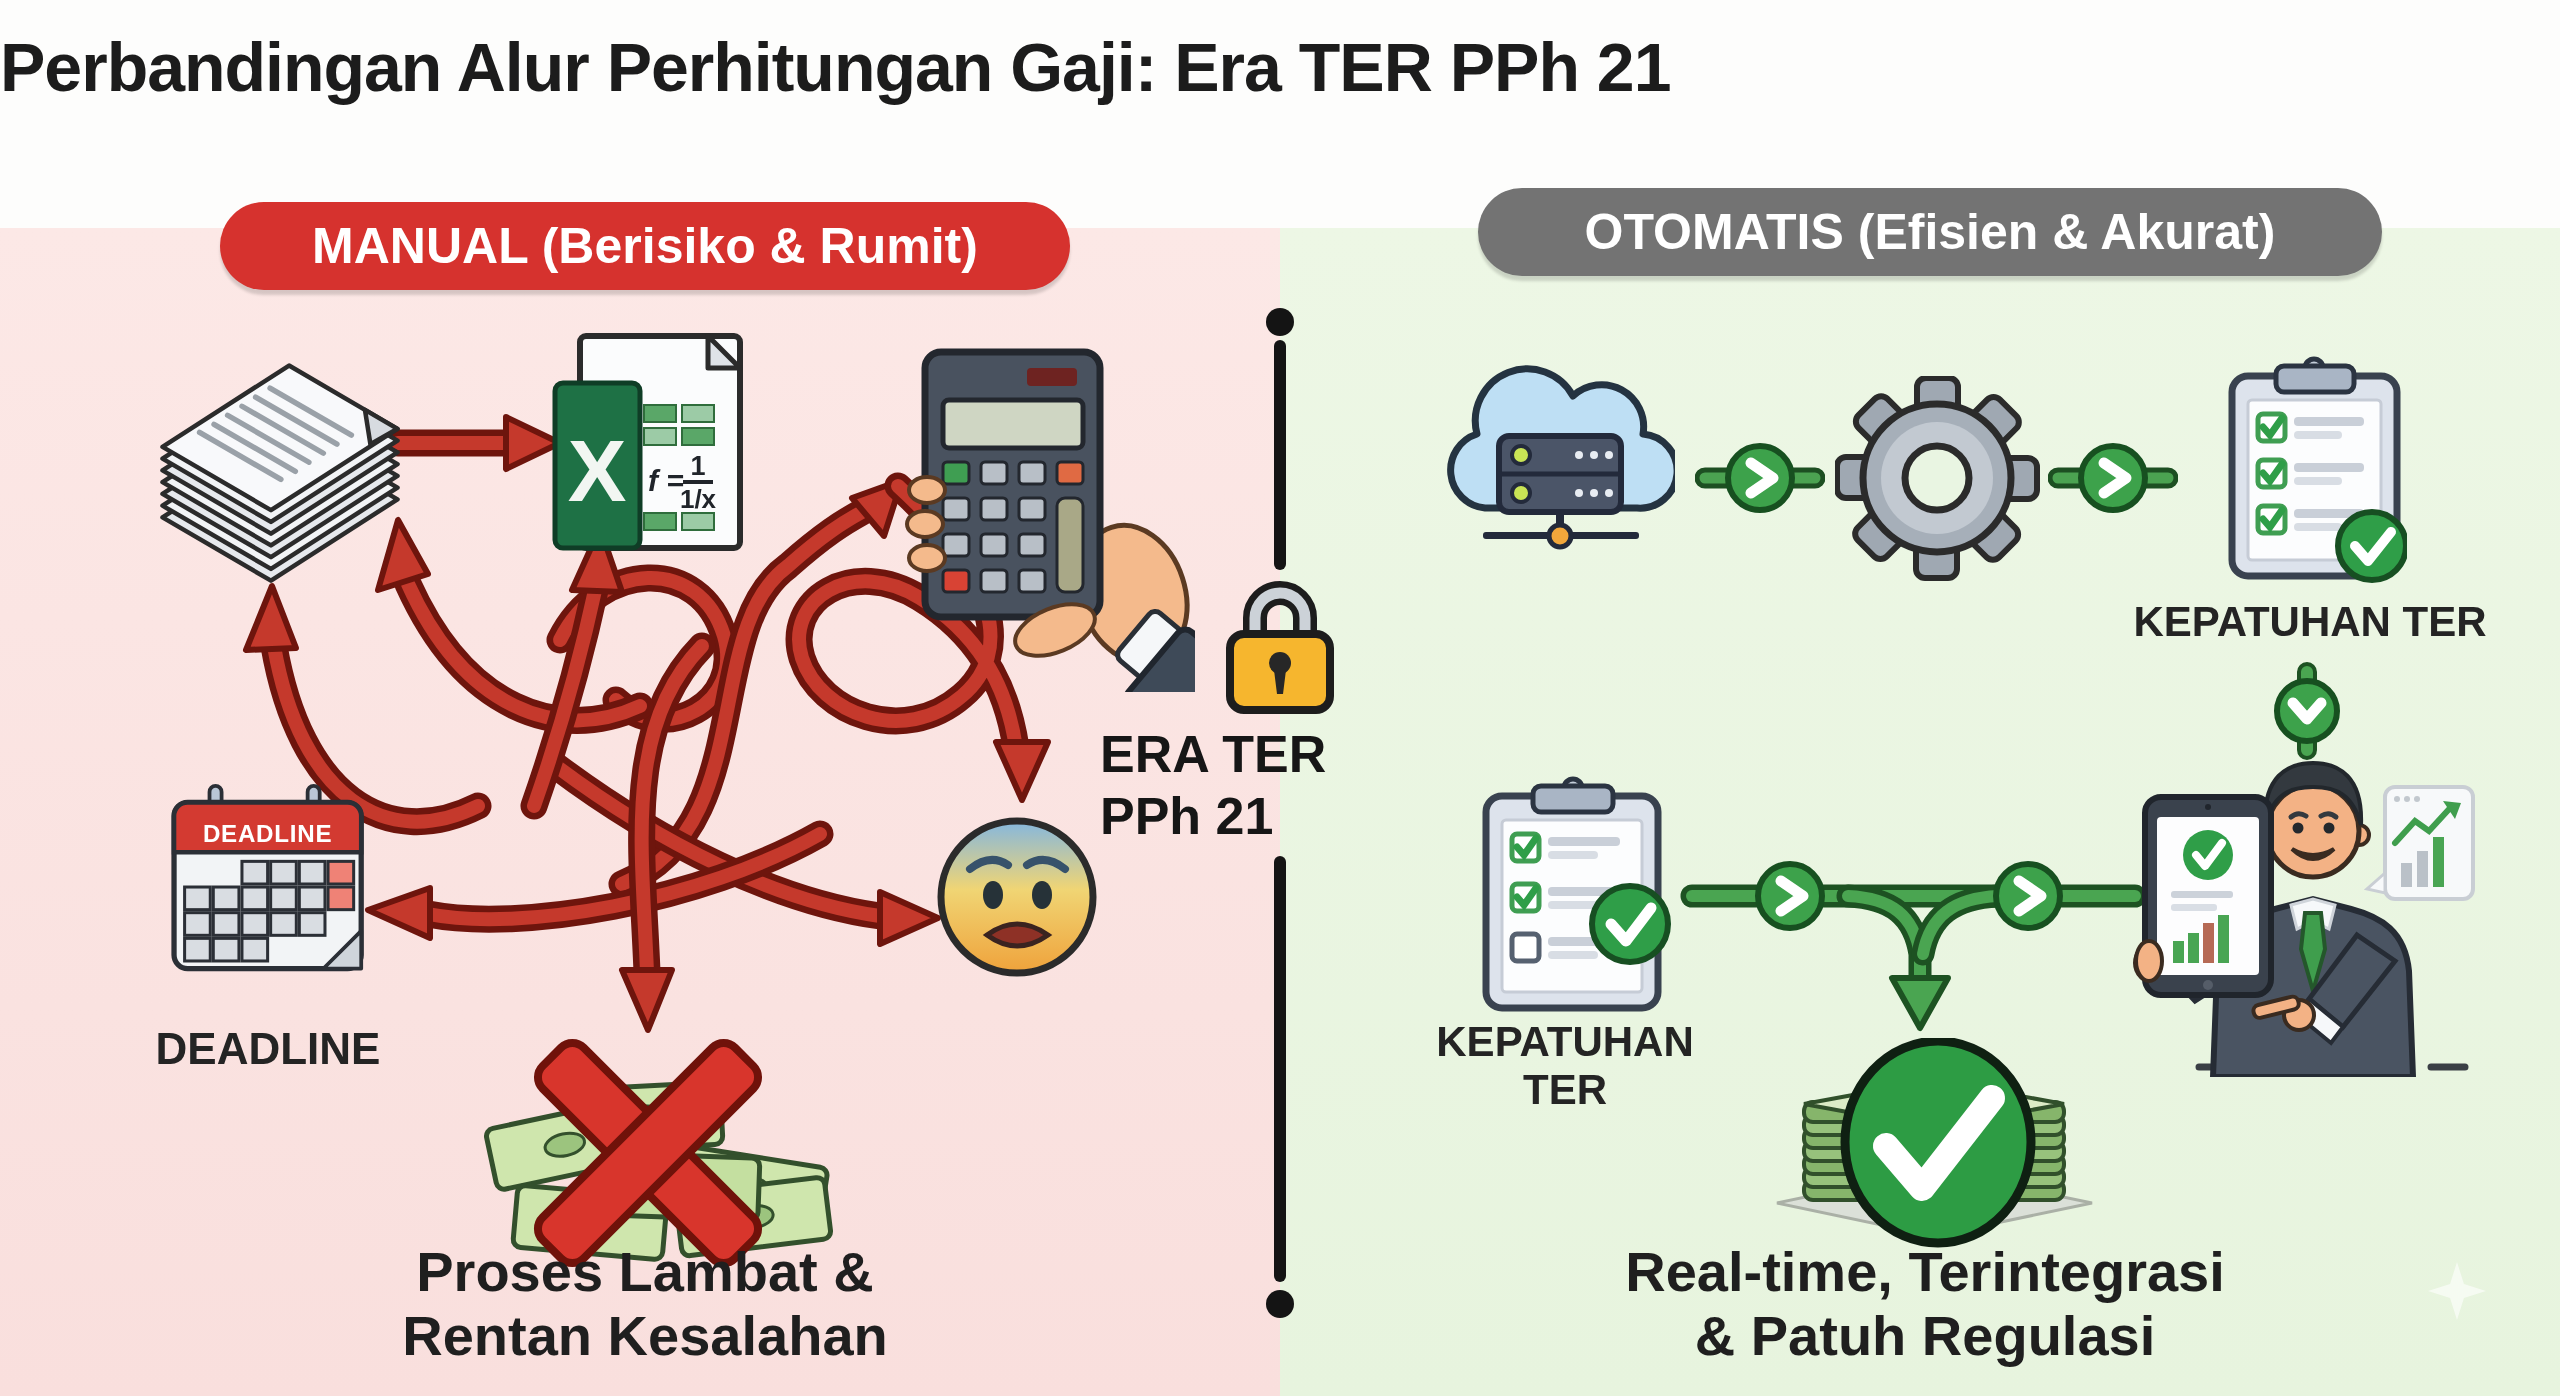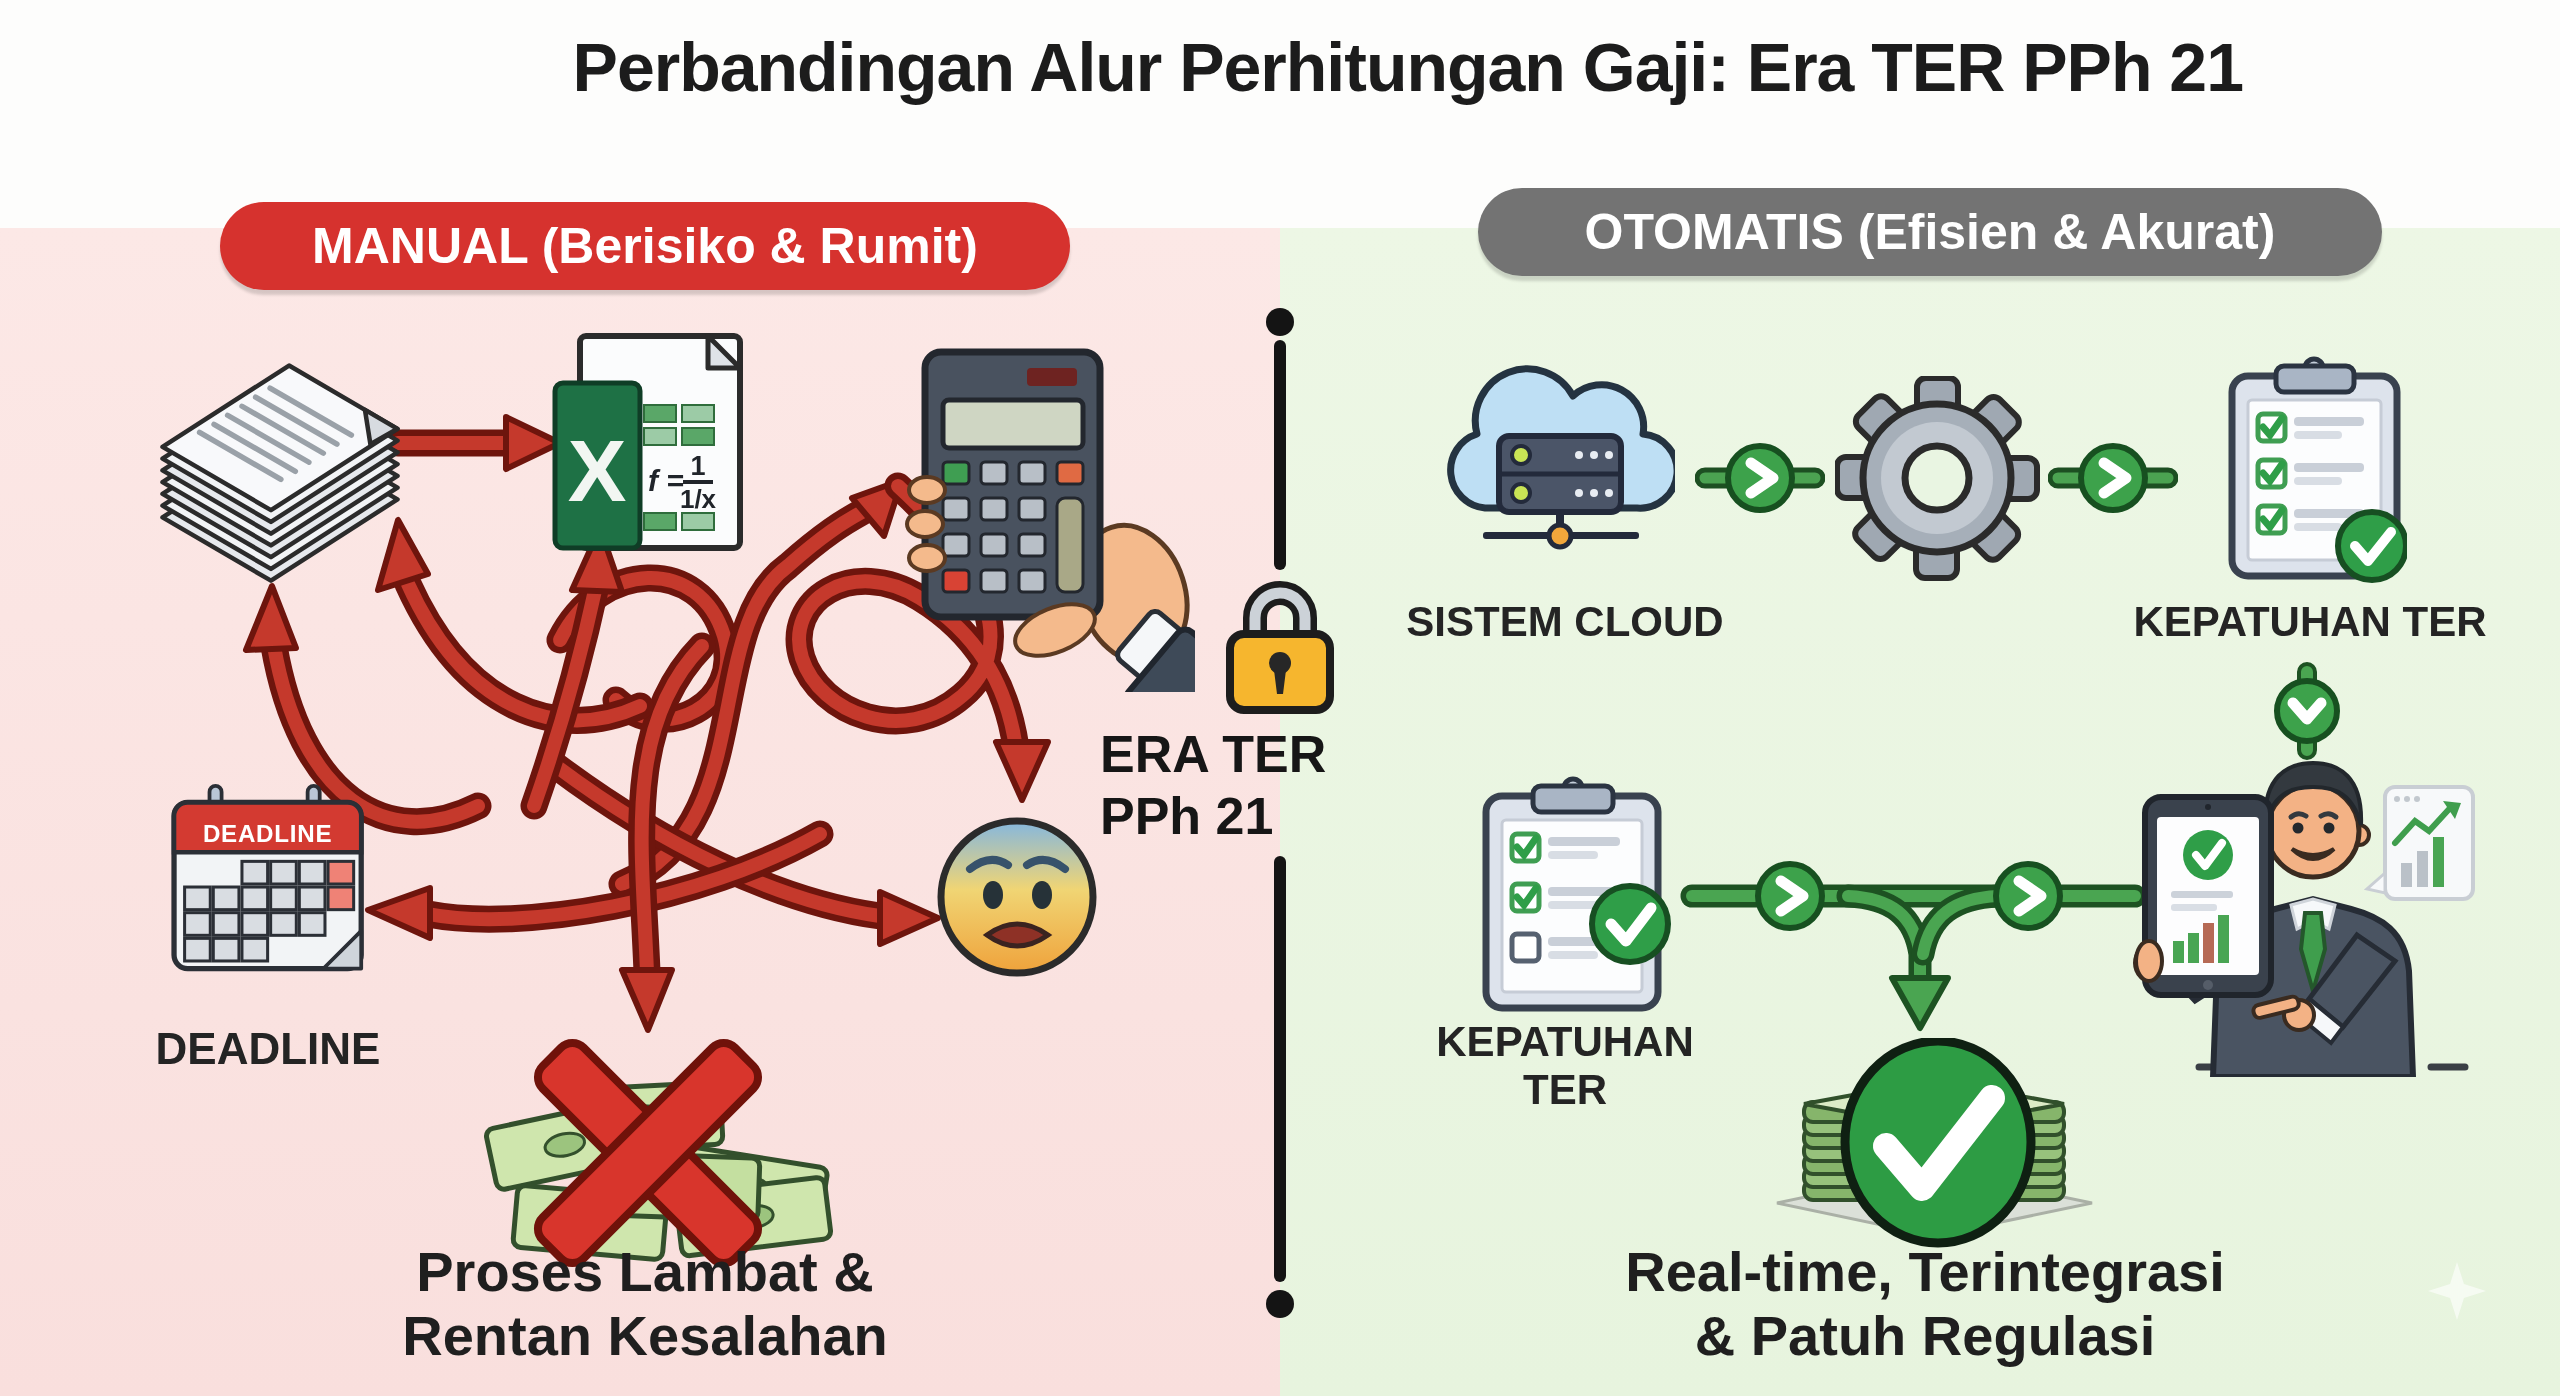--- a/index.html
+++ b/index.html
@@ -4,21 +4,21 @@
 <style>
   html,body{margin:0;padding:0;background:#ffffff;}
   #stage{position:relative;width:2560px;height:1396px;overflow:hidden;
          font-family:"Liberation Sans","DejaVu Sans",sans-serif;}
   .abs{position:absolute;}
   .band-top{left:0;top:0;width:2560px;height:228px;background:#fdfdfc;}
   .panel-left{left:0;top:228px;width:1280px;height:1168px;
               background:linear-gradient(180deg,#fce8e6 0%,#f9dfdd 100%);}
   .panel-right{left:1280px;top:228px;width:1280px;height:1168px;
                background:linear-gradient(180deg,#edf7e5 0%,#e7f4de 100%);}
-  .title{left:0;top:28px;width:2243px;text-align:right;font-size:68px;
+  .title{left:0;top:28px;width:2243px;text-align:left;font-size:68px;
          font-weight:bold;color:#1c1c1c;letter-spacing:-1px;}
   .banner{height:88px;border-radius:46px;display:flex;align-items:center;justify-content:center;
           color:#ffffff;font-size:50px;font-weight:bold;box-shadow:0 5px 3px rgba(0,0,0,0.15);margin-top:16px;}
   .banner-red{left:220px;top:186px;width:850px;background:#d6322e;}
   .banner-green{left:1478px;top:172px;width:904px;background:#737373;}
   .lbl{font-weight:bold;color:#242424;text-align:center;}
   .lbl-42{font-size:42px;line-height:48px;}
   .lbl-44{font-size:44px;line-height:50px;}
   .conclusion{font-size:56px;line-height:64px;font-weight:bold;color:#1f1f1f;text-align:center;}
   .era{font-size:52px;font-weight:bold;color:#161616;}
@@ -327,21 +327,20 @@
       <path d="M41,163 L48,171 L60,154" stroke="#2f9e48" stroke-width="7" fill="none" stroke-linecap="round"></path>
       <rect x="72" y="153" width="70" height="9" rx="4" fill="#c9cfd8"></rect>
       <rect x="72" y="167" width="48" height="8" rx="4" fill="#d8dde4"></rect>
     </g>
     <g>
       <circle cx="150" cy="190" r="34" fill="#2f9e48" stroke="#174f22" stroke-width="6"></circle>
       <path d="M133,190 L146,205 L169,176" stroke="#ffffff" stroke-width="10" fill="none" stroke-linecap="round" stroke-linejoin="round"></path>
     </g>
   </svg>
 
-  <div class="abs lbl lbl-42" style="left:1405px;top:598px;width:320px">SISTEM CLOUD</div>
   <div class="abs lbl lbl-42" style="left:2125px;top:598px;width:370px">KEPATUHAN TER</div>
 
   <svg class="abs" style="left:2272px;top:662px" width="70" height="98" viewBox="0 0 70 98">
     <rect x="27" y="2" width="16" height="94" rx="8" fill="#4aa551" stroke="#1d5222" stroke-width="4"></rect>
     <circle class="gcirc" cx="35" cy="49" r="30"></circle>
     <path class="gchev" d="M21,41 L35,57 L49,41"></path>
   </svg>
 
   <svg class="abs" style="left:1478px;top:776px" width="195" height="240" viewBox="0 0 195 240">
     <circle cx="95" cy="12" r="9" fill="#c3cdd9" stroke="#2b3442" stroke-width="5"></circle>

